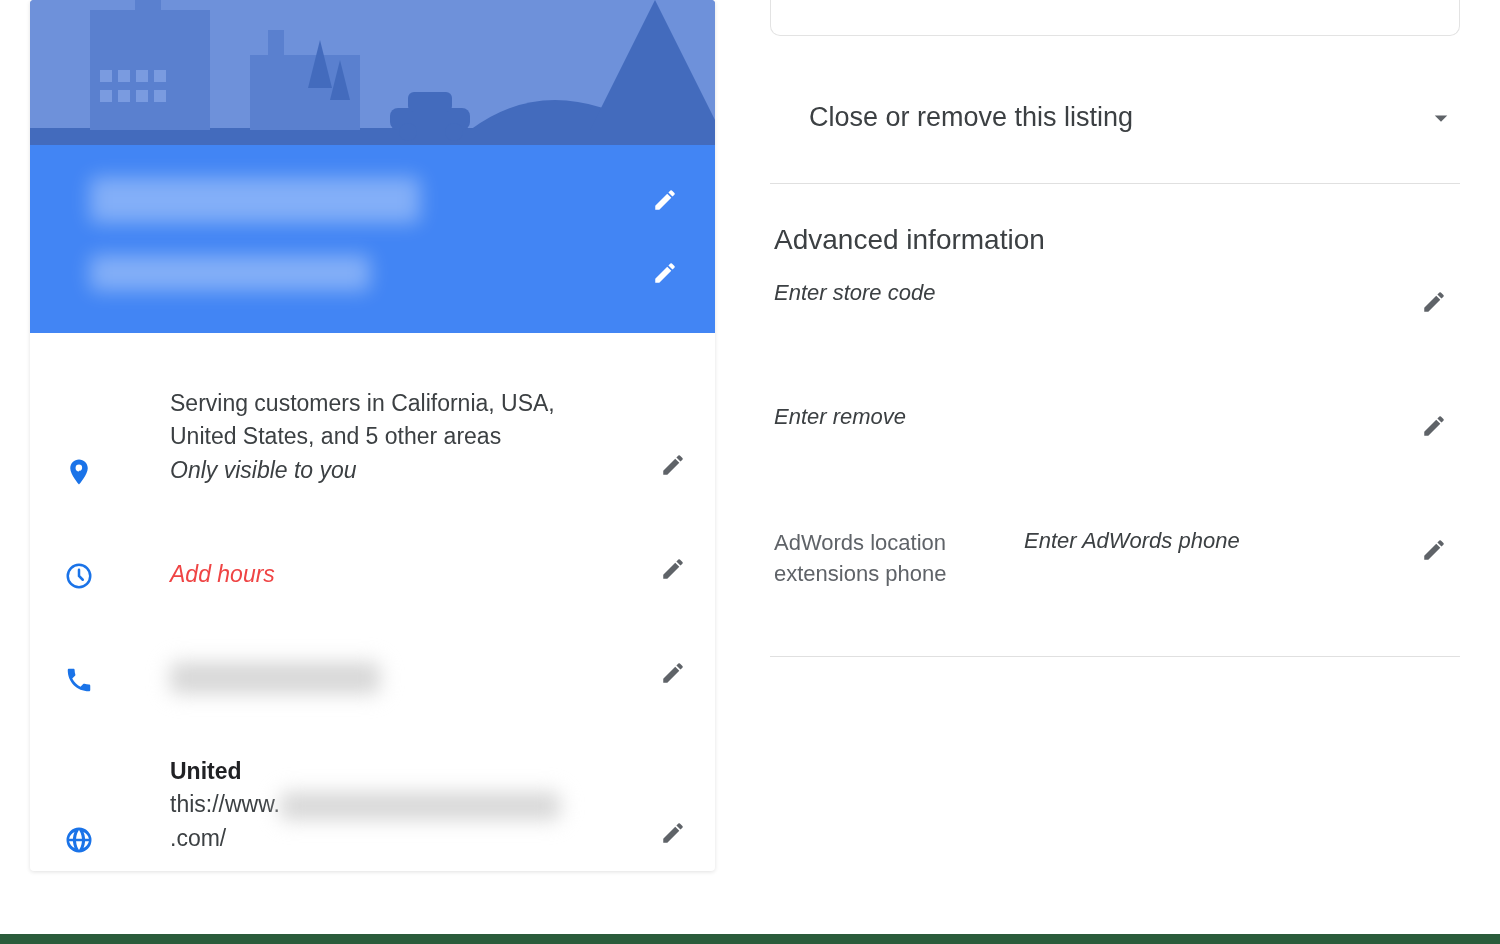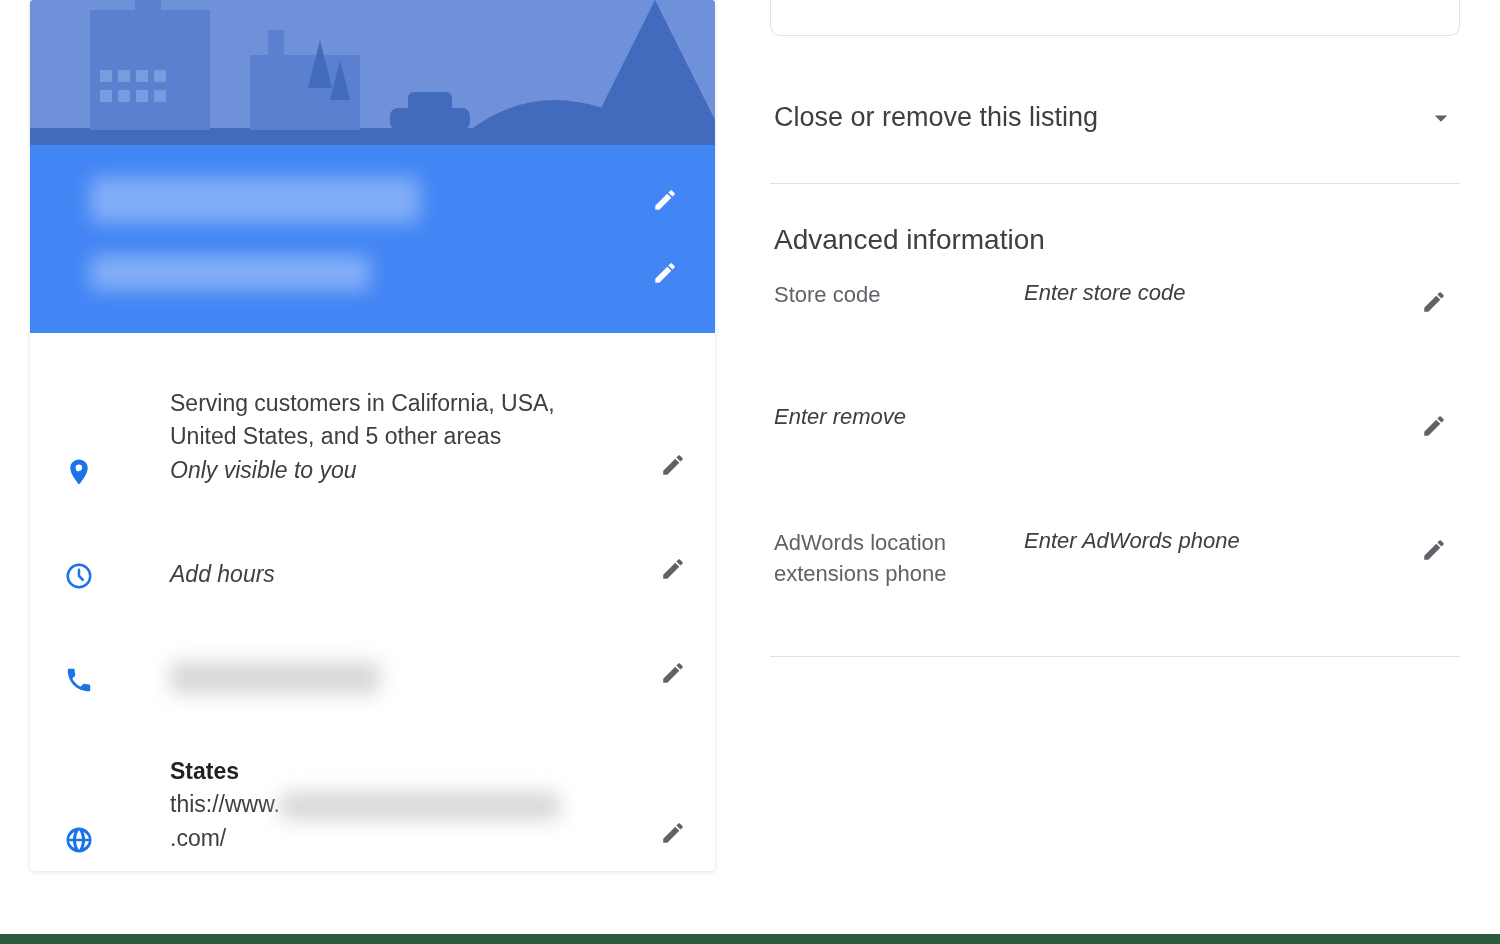--- a/index.html
+++ b/index.html
@@ -95,40 +95,41 @@
     padding-top:2px;
   }
   .info-row .icon-slot svg { width:30px; height:30px; }
   .info-row .content {
     flex:1;
     font-size:23px;
     color:#3c4043;
     line-height:1.45;
   }
   .info-row .content .italic { font-style: italic; }
-  .info-row .content .hint { font-style: italic; color:#404040; }
+  .info-row .content .hint { font-style: italic; color:#ef4444; }
   .info-row .content strong { color:#202124; font-weight:700; }
   .info-row .edit-btn { margin-top:0; }
 
   
   .right-col .top-card {
     height: 36px;
     border: 1px solid #e3e3e3;
     border-top: none;
     border-radius: 0 0 10px 10px;
     margin-bottom: 40px;
   }
   .close-row {
     display:flex;
     align-items:center;
     justify-content:space-between;
     font-size:27px;
     color:#3c4043;
     padding: 26px 4px 50px 4px;
     cursor:pointer;
+    margin-left:35px;
   }
   .close-row svg { width:30px; height:30px; fill:#5f6368; }
   .divider { height:1px; background:#e0e0e0; margin: 0 0 40px 0; }
   .section-title { font-size:28px; color:#3c4043; padding-left:4px; }
   .adv-row {
     display:flex;
     align-items:flex-start;
     padding: 24px 4px 56px 4px;
   }
   .adv-row .label { width:250px; flex:0 0 250px; font-size:22px; color:#5f6368; line-height:1.4; }
@@ -267,21 +268,21 @@
           </div>
         </div>
 
         <div class="info-row" style="padding-bottom:6px">
           <div class="icon-slot">
             <svg viewBox="0 0 24 24" fill="#1a73e8">
                 <path d="M12 2a10 10 0 1 0 .001 20.001A10 10 0 0 0 12 2zm7.93 9h-3.03a15.7 15.7 0 0 0-1.3-5.36A8.03 8.03 0 0 1 19.93 11zM12 4c.9 1.3 2.05 3.55 2.37 7H9.63C9.95 7.55 11.1 5.3 12 4zM4.07 13h3.03c.18 1.98.63 3.8 1.3 5.36A8.03 8.03 0 0 1 4.07 13zm3.03-2H4.07a8.03 8.03 0 0 1 4.33-5.36A15.7 15.7 0 0 0 7.1 11zM12 20c-.9-1.3-2.05-3.55-2.37-7h4.74C14.05 16.45 12.9 18.7 12 20zm3.6-1.64c.67-1.56 1.12-3.38 1.3-5.36h3.03a8.03 8.03 0 0 1-4.33 5.36z"></path>
               </svg>
           </div>
           <div class="content">
-            <strong>States</strong><br>
+            <strong>United</strong><br>
             <span>
               <span>this://www.</span><span class="blur-section"><span class="redact grey r4">.</span></span><span>.com/</span>
             </span>
           </div>
           <div class="edit-btn dark">
             <svg viewBox="0 0 24 24">
                 <path d="M3 17.25V21h3.75L17.81 9.94l-3.75-3.75L3 17.25zM20.71 7.04a1 1 0 0 0 0-1.41l-2.34-2.34a1 1 0 0 0-1.41 0l-1.83 1.83 3.75 3.75 1.83-1.83z"></path>
               </svg>
           </div>
         </div>
@@ -298,21 +299,20 @@
       <svg viewBox="0 0 24 24">
           <path d="M7 10l5 5 5-5z"></path>
         </svg>
     </div>
 
     <div class="divider"></div>
 
     <div class="section-title">Advanced information</div>
 
     <div class="adv-row">
-      <div class="label">Store code</div>
       <div class="value">Enter store code</div>
       <div class="edit-btn dark">
         <svg viewBox="0 0 24 24">
             <path d="M3 17.25V21h3.75L17.81 9.94l-3.75-3.75L3 17.25zM20.71 7.04a1 1 0 0 0 0-1.41l-2.34-2.34a1 1 0 0 0-1.41 0l-1.83 1.83 3.75 3.75 1.83-1.83z"></path>
           </svg>
       </div>
     </div>
 
     <div class="adv-row">
       <div class="value">Enter remove</div>

